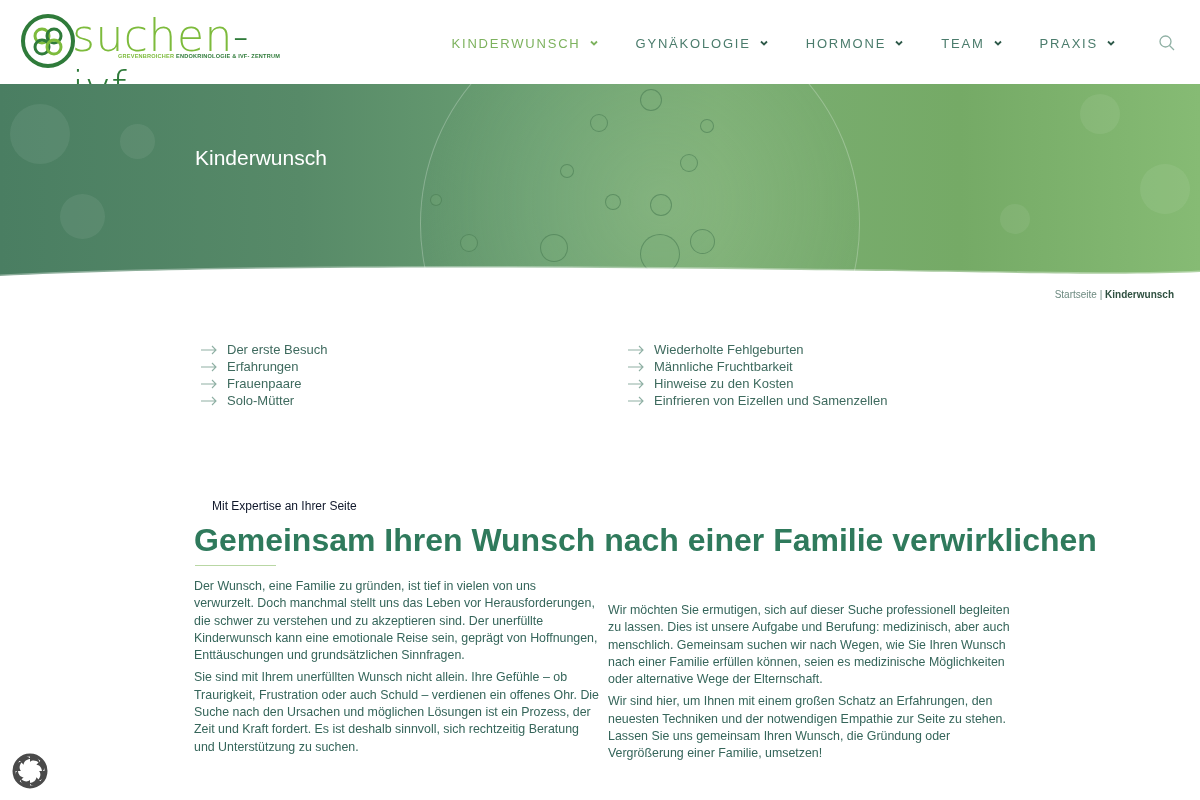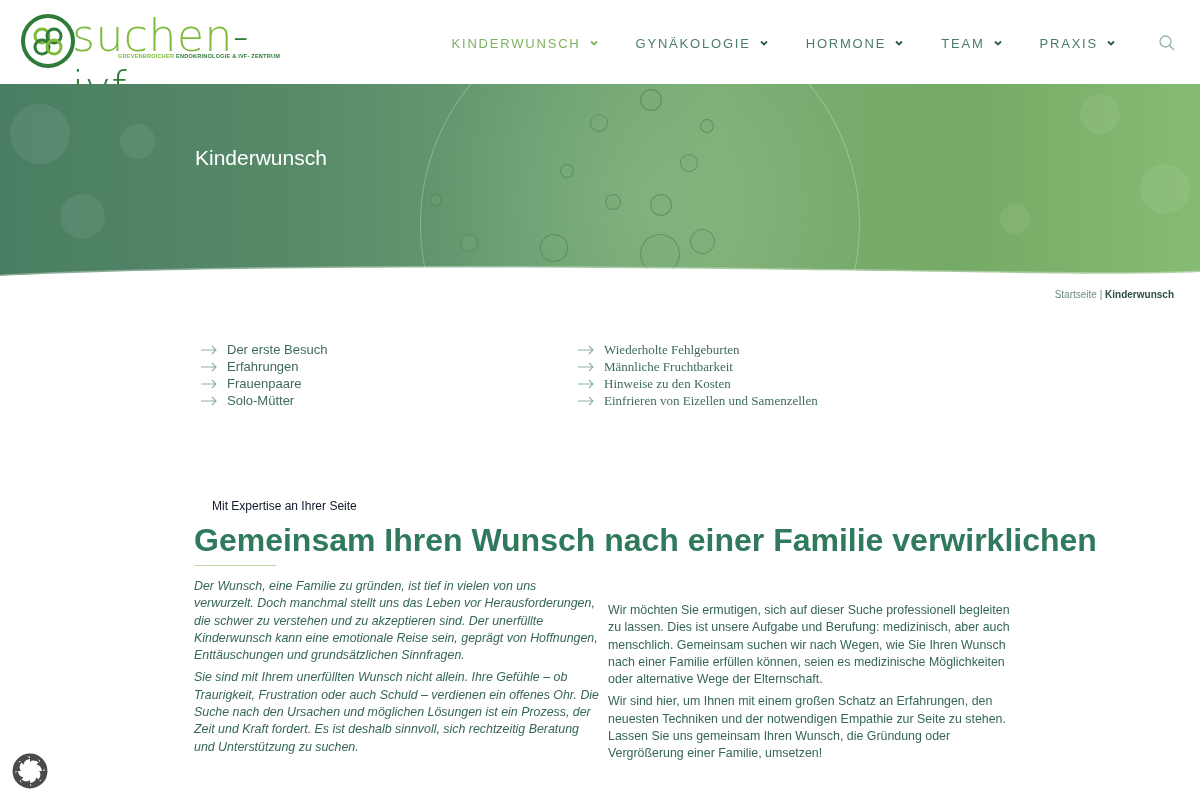--- a/index.html
+++ b/index.html
@@ -35,31 +35,31 @@
     .hero-wave { position: absolute; left: 0; bottom: 0; width: 1200px; height: 22px; }
 
     
     .breadcrumb { position: absolute; right: 26px; top: 289px; font-size: 10px; color: #6d8a80; }
     .breadcrumb .sep { color: #6d8a80; }
     .breadcrumb .current { color: #2f5040; font-weight: bold; }
 
     
     .links { position: absolute; top: 341px; display: flex; flex-direction: column; }
     .links.left { left: 201px; }
-    .links.right { left: 578px; font-family: Liberation Serif, serif; }
+    .links.right { left: 628px; }
     .link { display: flex; align-items: center; height: 17px; font-size: 13px; color: #3e6a5e; cursor: pointer; white-space: nowrap; }
     .link .arrow { width: 17px; height: 10px; margin-right: 9px; }
 
     
     .kicker { position: absolute; left: 212px; top: 499px; font-size: 12px; color: #0f172a; }
     .headline { position: absolute; left: 194px; top: 522px; font-size: 32px; color: #2f7a5c; white-space: nowrap; }
     .rule { position: absolute; left: 195px; top: 565px; width: 81px; height: 1px; background: #b9d7a4; }
 
     .col { position: absolute; top: 578px; width: 405px; font-size: 12.4px; line-height: 17.3px; color: #35655a; }
-    .col.left { left: 194px; font-style: italic; }
+    .col.left { left: 194px; }
     .col.right { left: 608px; margin-top: 24px; }
     .col p { margin-bottom: 5px; }
 
     .cookie { position: absolute; left: 12px; top: 753px; width: 36px; height: 36px; cursor: pointer; }
   </style>
 </head>
 <body>
 
 <header class="header">
   <div class="logo">

